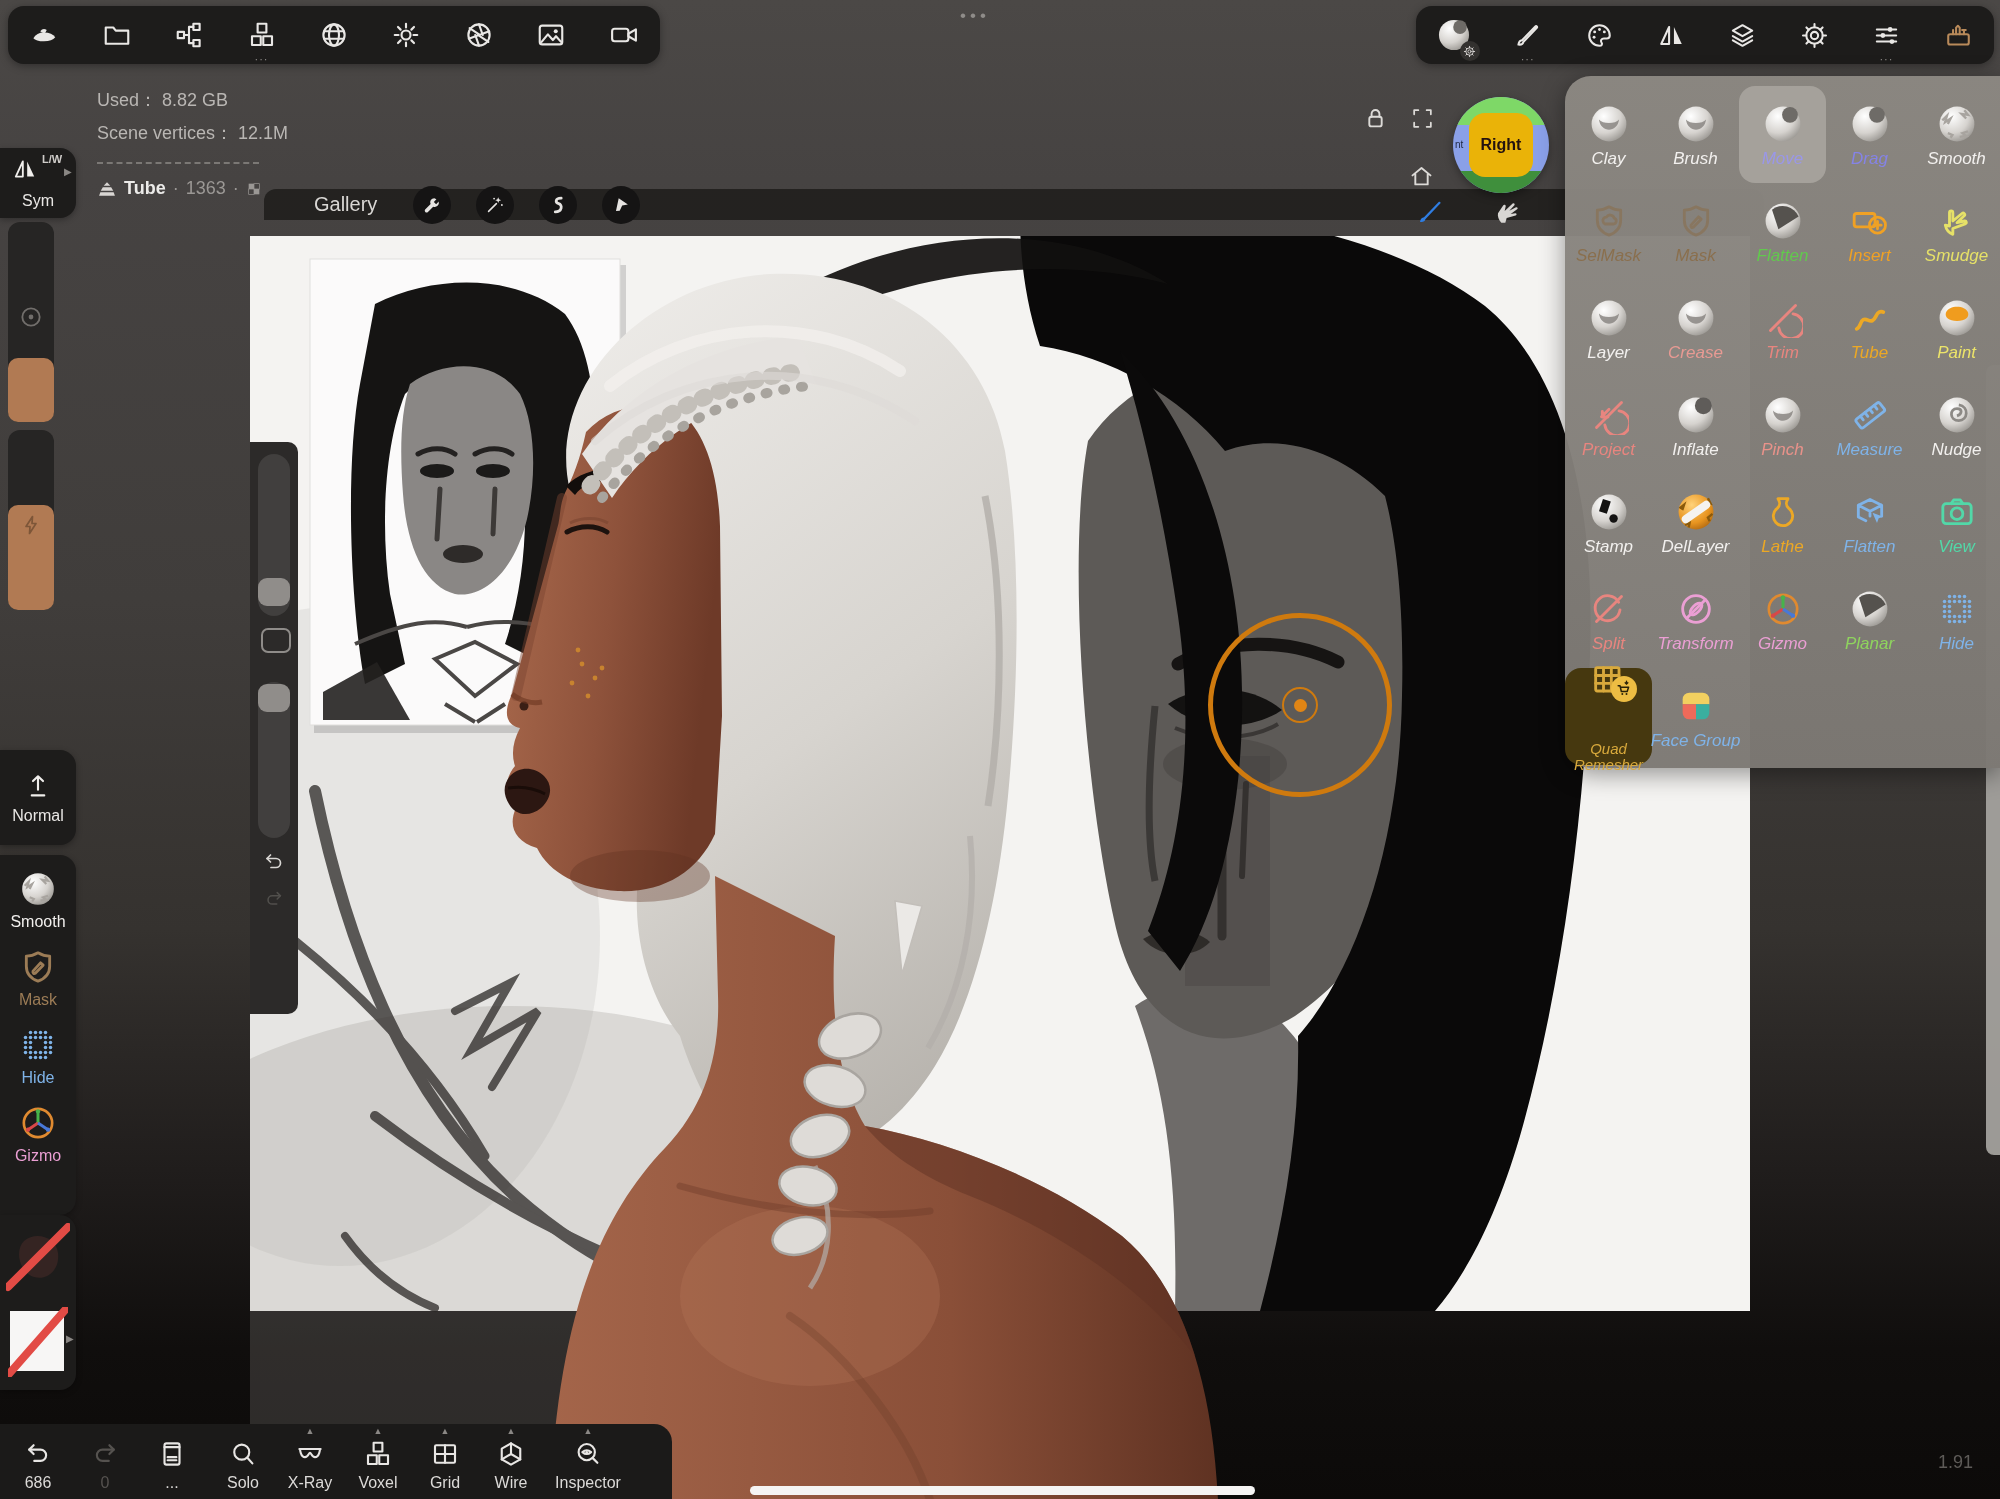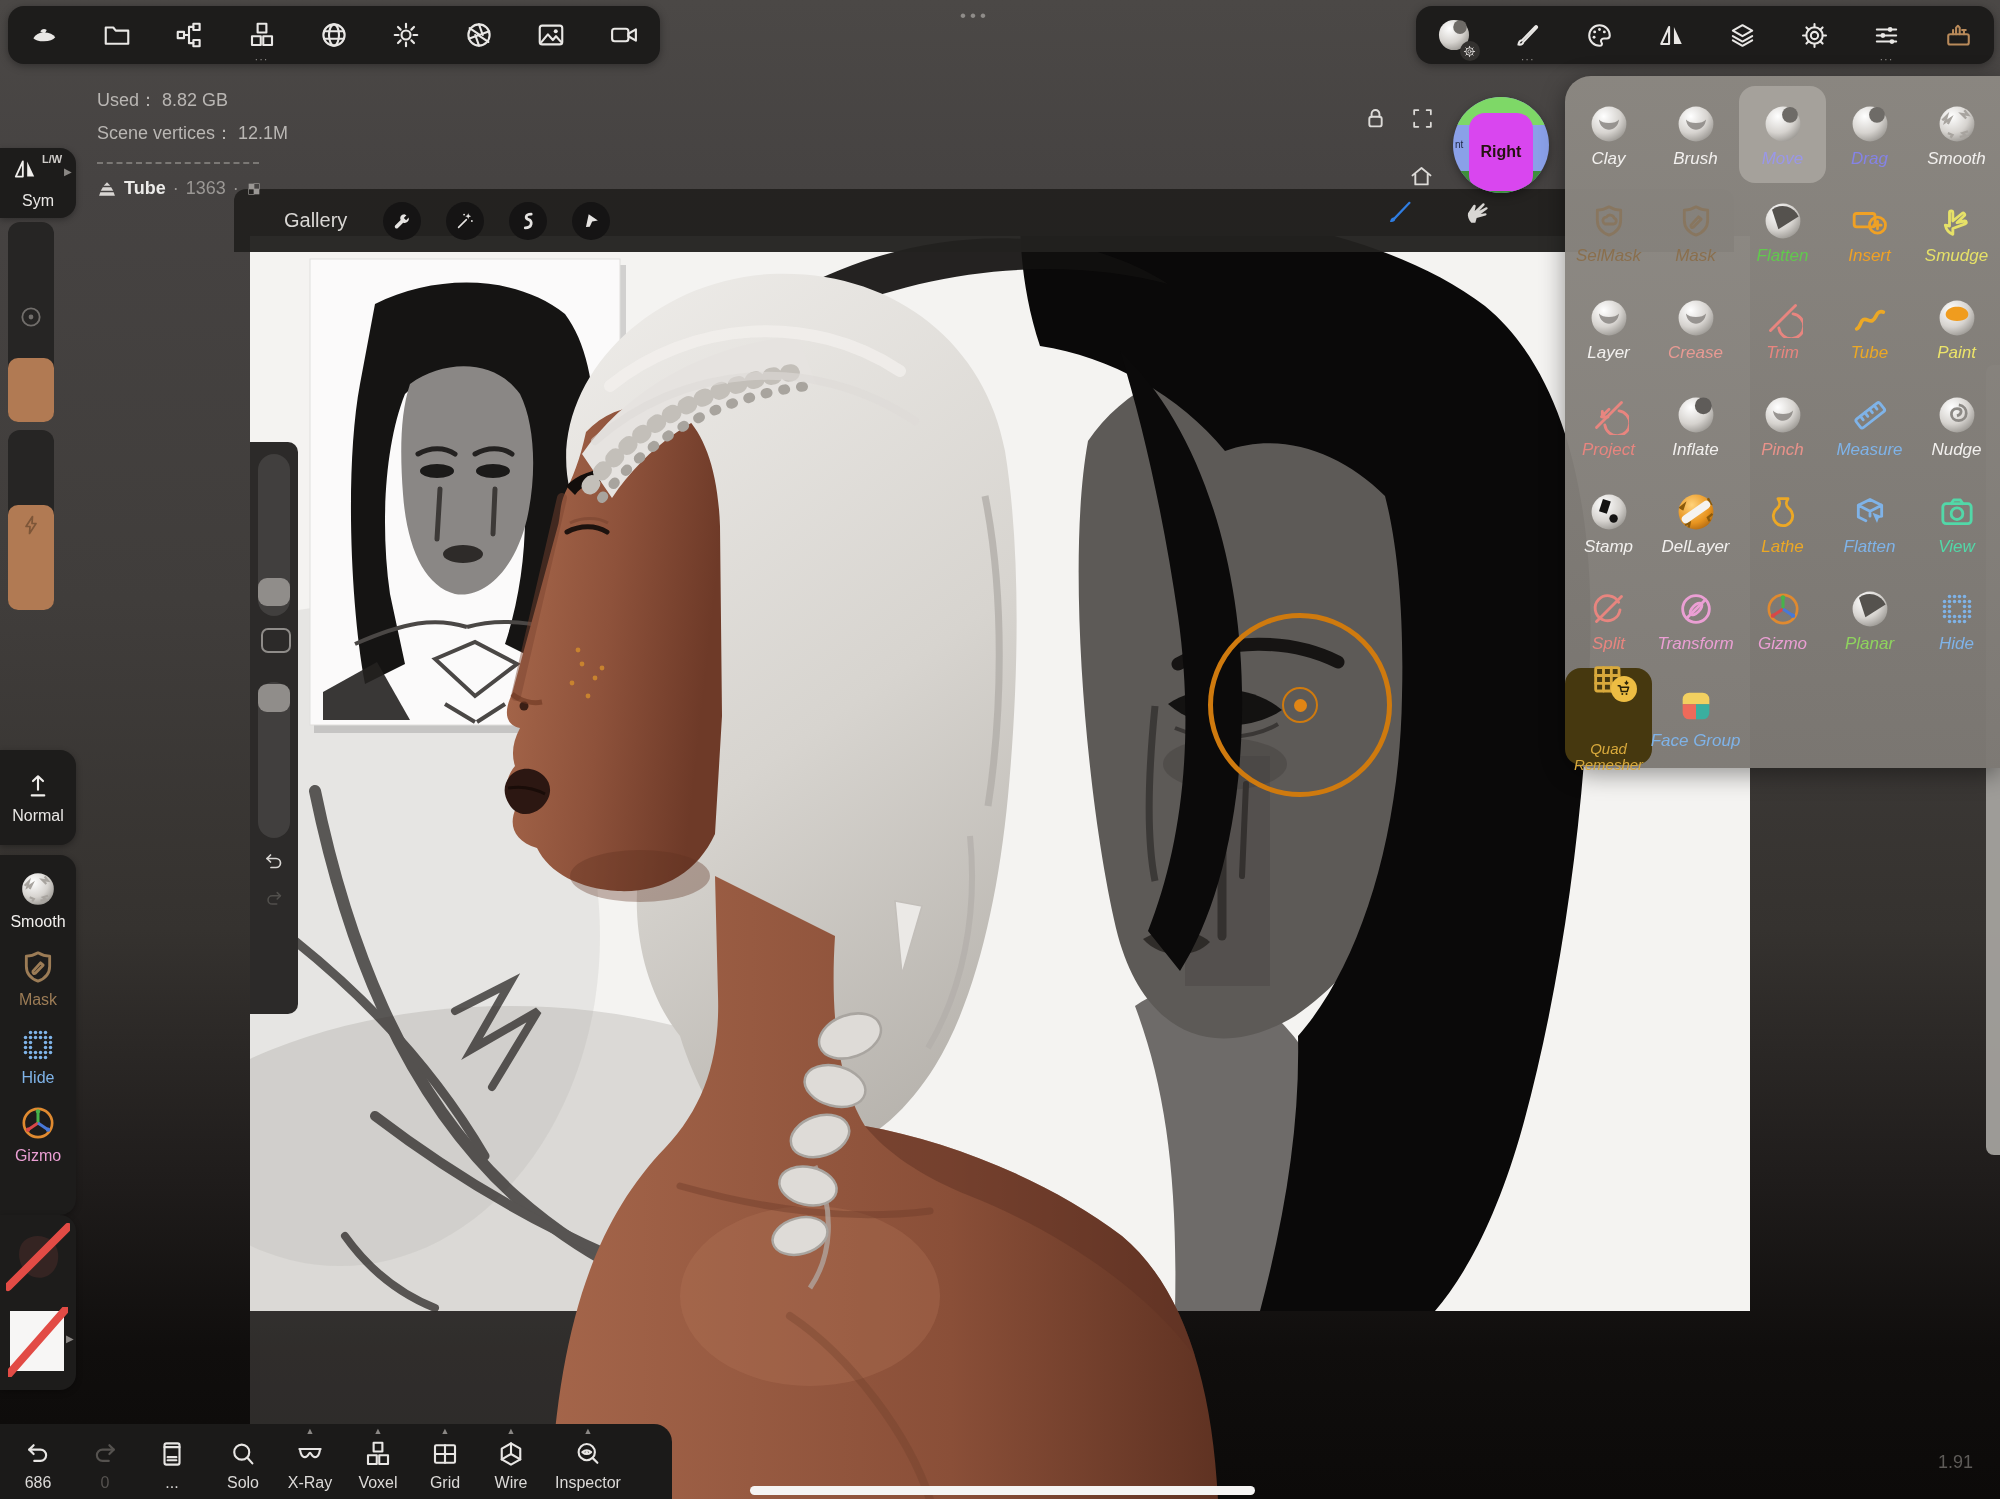--- a/index.html
+++ b/index.html
@@ -193,21 +193,21 @@
       <ellipse cx="600" cy="800" rx="32" ry="21" transform="rotate(-20 600 800)"></ellipse>
       <ellipse cx="585" cy="850" rx="31" ry="20" transform="rotate(15 585 850)"></ellipse>
       <ellipse cx="570" cy="900" rx="30" ry="20" transform="rotate(-18 570 900)"></ellipse>
       <ellipse cx="558" cy="950" rx="29" ry="19" transform="rotate(12 558 950)"></ellipse>
       <ellipse cx="550" cy="1000" rx="28" ry="18" transform="rotate(-15 550 1000)"></ellipse>
     </g>
     <path d="M645 665 L672 670 L652 738 Z" fill="#ebe9e6" stroke="#c2beb9" stroke-width="1.5"></path>
   </g>
 </svg>
 
-<div id="gallery-bar" class="abs" style="left:234px;top:189px;width:1500px;height:63px;z-index:4">
+<div id="gallery-bar" class="abs" style="left:264px;top:189px;width:1500px;height:31px;z-index:4">
   <span class="glabel">Gallery</span>
   <span class="pbtn">
       <svg width="22" height="22" viewBox="0 0 24 24">
         <path d="M14.5 4.5 a4.5 4.5 0 0 0 -4 6.5 L4.5 17 a2 2 0 0 0 2.8 2.8 L13.3 13.8 a4.5 4.5 0 0 0 6 -5.5 l-2.8 2.8 -2.5 -2.5 2.8 -2.8 z" fill="currentColor"></path>
       </svg>
     </span>
   <span class="pbtn">
       <svg width="22" height="22" viewBox="0 0 24 24">
         <path d="M5 19 L13.5 10.5" fill="none" stroke="currentColor" stroke-width="1.7" stroke-linecap="round" stroke-linejoin="round"></path>
         <path d="M15.5 3.5 l.9 2.3 2.3 .9 -2.3 .9 -.9 2.3 -.9 -2.3 -2.3 -.9 2.3 -.9 z" fill="currentColor"></path>
@@ -431,21 +431,21 @@
   </div>
 <div class="abs" style="left:1408px;top:163px;color:#dcdad7;z-index:6">
     <svg width="27" height="27" viewBox="0 0 24 24">
       <path d="M4 11 L12 4.5 20 11 M6.5 9.5 V19 h11 V9.5" fill="none" stroke="currentColor" stroke-width="1.7" stroke-linecap="round" stroke-linejoin="round"></path>
     </svg>
   </div>
 
 <div id="view-cube" class="abs" style="left:1453px;top:97px;width:96px;height:96px;z-index:6">
   <div class="abs" style="left:0;top:-6px;width:96px;height:34px;background:#7ed867;"></div>
   <div class="abs" style="left:0;top:74px;width:96px;height:28px;background:#3f8f3c;"></div>
-  <div class="abs" style="left:16px;top:16px;width:64px;height:78px;background:#d946ef;border-radius:16px;display:flex;align-items:center;justify-content:center;">
+  <div class="abs" style="left:16px;top:16px;width:64px;height:64px;background:#eab308;border-radius:16px;display:flex;align-items:center;justify-content:center;">
     <span style="font-size:16px;font-weight:700;color:#241310;">Right</span>
   </div>
   <span style="position:absolute;left:2px;top:42px;font-size:10px;color:#202a46;">nt</span>
 </div>
 
 <div class="side-box abs" style="left:0;top:148px;width:76px;height:70px;z-index:8;">
   <span class="abs" style="left:12px;top:8px;color:#f0eeec">
       <svg width="26" height="26" viewBox="0 0 24 24">
         <path d="M10 5 V19 H3.5 Z" fill="none" stroke="currentColor" stroke-width="1.7" stroke-linecap="round" stroke-linejoin="round"></path>
         <path d="M14 5 V19 H20.5 Z" fill="currentColor"></path>

